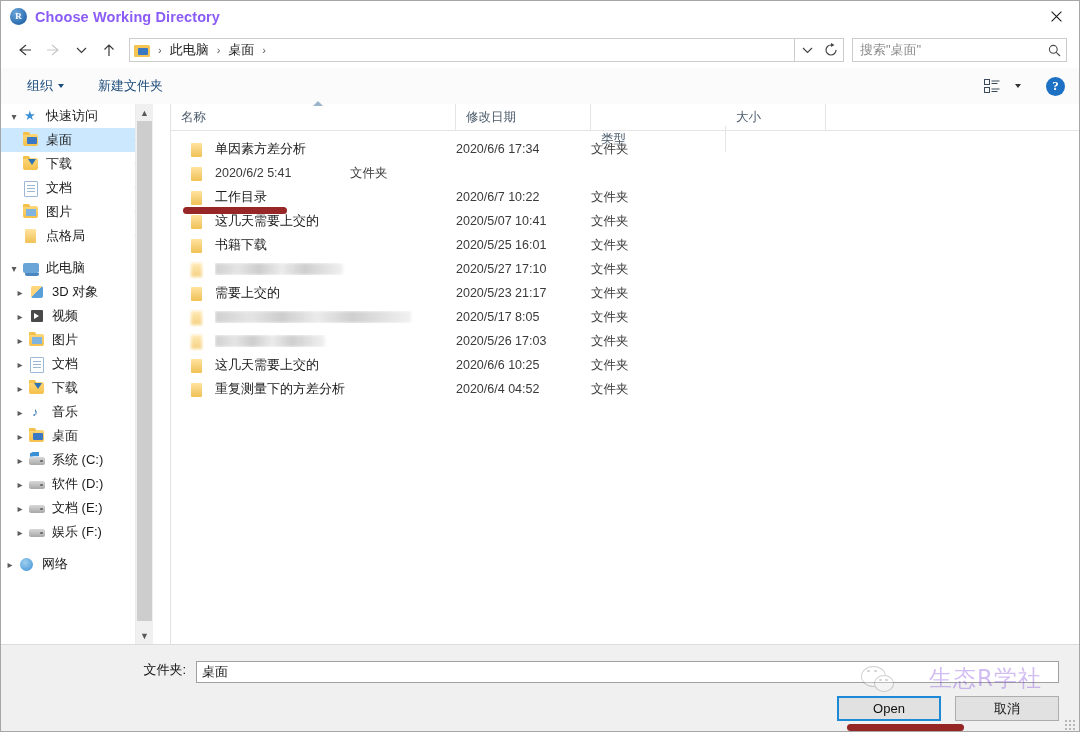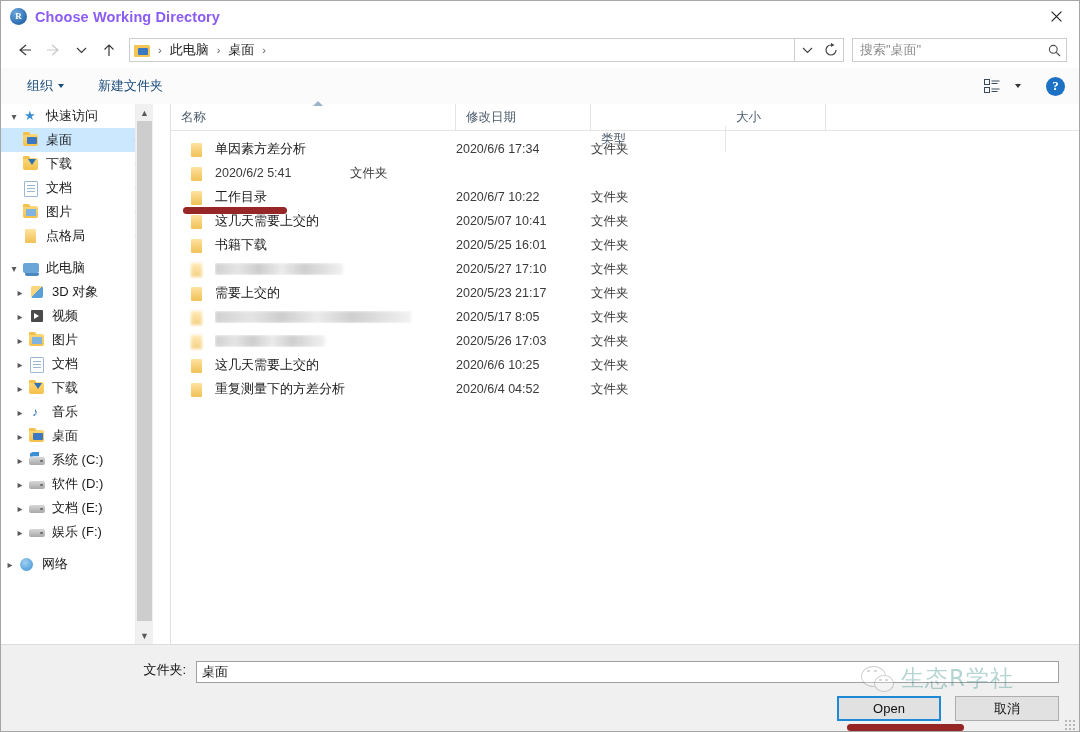--- a/index.html
+++ b/index.html
@@ -471,22 +471,23 @@
   .wm-logo .small { left: 13px; top: 11px; width: 18px; height: 15px; }
   .wm-logo .d1, .wm-logo .d2, .wm-logo .d3, .wm-logo .d4 {
     position: absolute; width: 2.6px; height: 2.6px;
     background: #6b6b6b; border-radius: 50%;
   }
   .wm-logo .d1 { left: 6px; top: 6px; }
   .wm-logo .d2 { left: 13px; top: 6px; }
   .wm-logo .d3 { left: 18px; top: 15px; }
   .wm-logo .d4 { left: 24px; top: 15px; }
   .wm-text {
-    font-size: 23px; color: #0f766e; letter-spacing: 1px;
+    font-size: 23px; color: #6d28d9; letter-spacing: 1px;
     font-family: "DejaVu Sans", sans-serif;
+    margin-left: 28px;
   }
 </style>
 </head>
 <body>
 
 <div class="window">
 
   <div class="titlebar">
     <div class="app-icon">
         <span>R</span>

